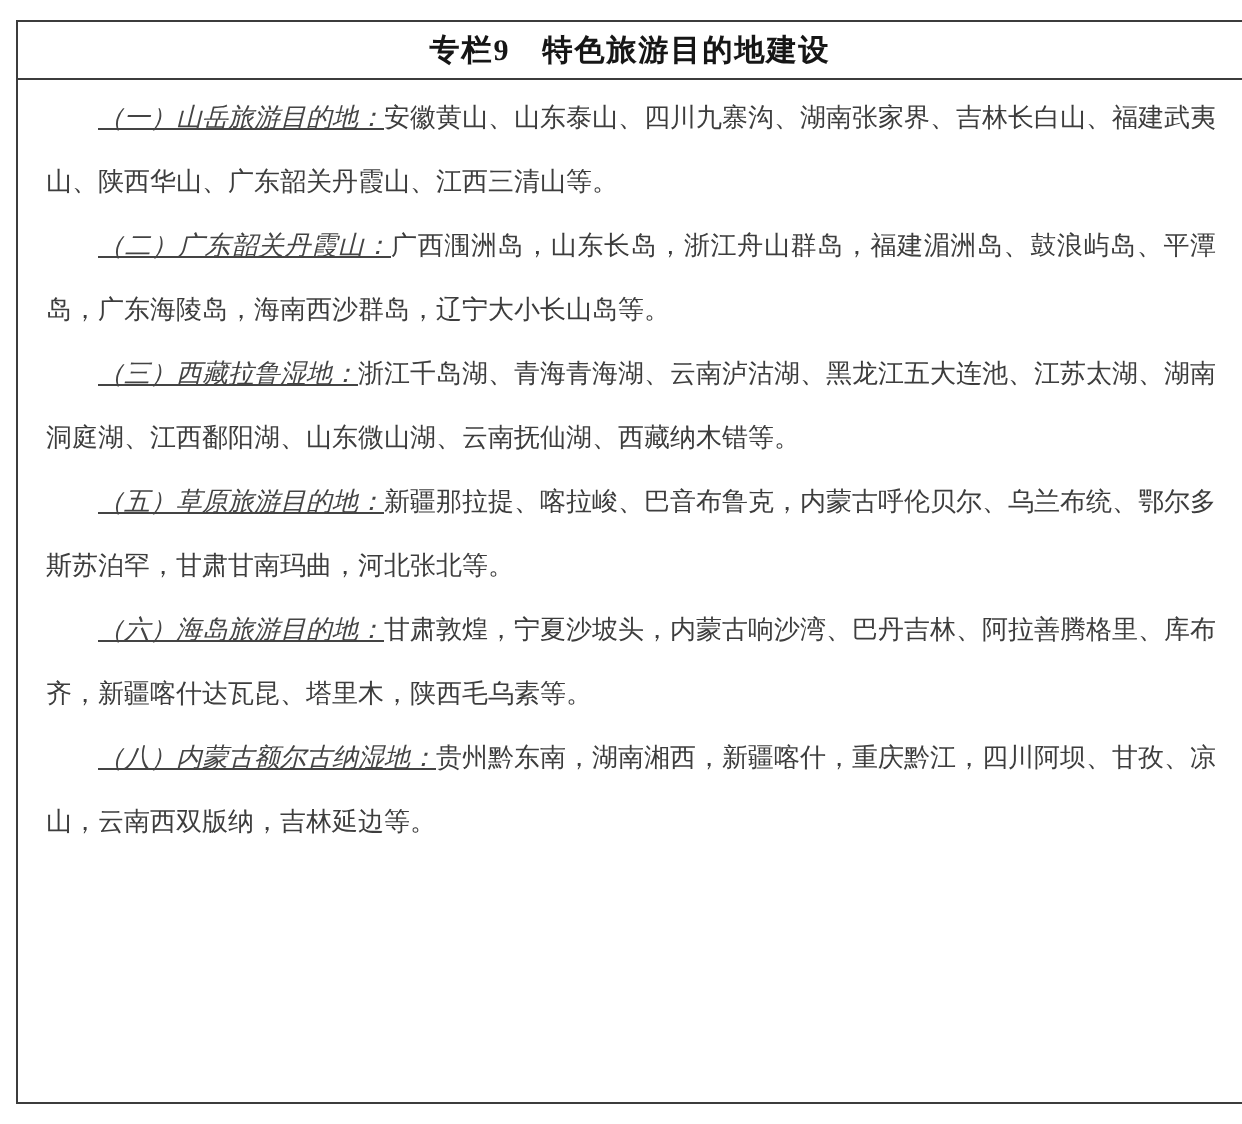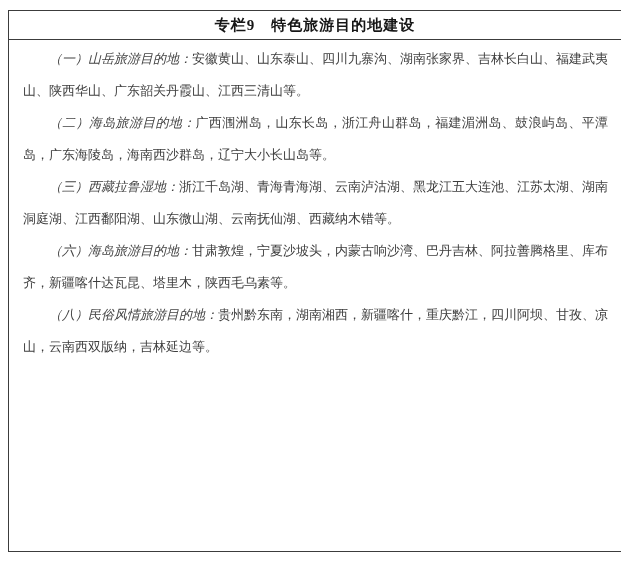--- a/index.html
+++ b/index.html
@@ -44,32 +44,34 @@
     text-align: justify;
   }
   .section {
     margin: 0;
     text-indent: 2em;
     line-height: 32px;
   }
   .section-label {
     font-style: italic;
     color: #444444;
+    text-decoration: underline;
   }
   .section-text {
     font-style: normal;
   }
 </style>
 </head>
 <body>
 
 <div class="page">
   <div class="panel">
     <div class="panel-title">专栏9　特色旅游目的地建设</div>
     <div class="panel-body">
       <p class="section"><span class="section-label">（一）山岳旅游目的地：</span><span class="section-text">安徽黄山、山东泰山、四川九寨沟、湖南张家界、吉林长白山、福建武夷山、陕西华山、广东韶关丹霞山、江西三清山等。</span></p>
-      <p class="section"><span class="section-label">（二）海岛旅游目的地：</span><span class="section-text">广西涠洲岛，山东长岛，浙江舟山群岛，福建湄洲岛、鼓浪屿岛、平潭岛，广东海陵岛，海南西沙群岛，辽宁大小长山岛等。</span></p>
+      <p class="section"><span class="section-label">（二）广东韶关丹霞山：</span><span class="section-text">广西涠洲岛，山东长岛，浙江舟山群岛，福建湄洲岛、鼓浪屿岛、平潭岛，广东海陵岛，海南西沙群岛，辽宁大小长山岛等。</span></p>
       <p class="section"><span class="section-label">（三）西藏拉鲁湿地：</span><span class="section-text">浙江千岛湖、青海青海湖、云南泸沽湖、黑龙江五大连池、江苏太湖、湖南洞庭湖、江西鄱阳湖、山东微山湖、云南抚仙湖、西藏纳木错等。</span></p>
+      <p class="section"><span class="section-label">（五）草原旅游目的地：</span><span class="section-text">新疆那拉提、喀拉峻、巴音布鲁克，内蒙古呼伦贝尔、乌兰布统、鄂尔多斯苏泊罕，甘肃甘南玛曲，河北张北等。</span></p>
       <p class="section"><span class="section-label">（六）海岛旅游目的地：</span><span class="section-text">甘肃敦煌，宁夏沙坡头，内蒙古响沙湾、巴丹吉林、阿拉善腾格里、库布齐，新疆喀什达瓦昆、塔里木，陕西毛乌素等。</span></p>
-      <p class="section"><span class="section-label">（八）民俗风情旅游目的地：</span><span class="section-text">贵州黔东南，湖南湘西，新疆喀什，重庆黔江，四川阿坝、甘孜、凉山，云南西双版纳，吉林延边等。</span></p>
+      <p class="section"><span class="section-label">（八）内蒙古额尔古纳湿地：</span><span class="section-text">贵州黔东南，湖南湘西，新疆喀什，重庆黔江，四川阿坝、甘孜、凉山，云南西双版纳，吉林延边等。</span></p>
     </div>
   </div>
 </div>
 
 </body></html>

